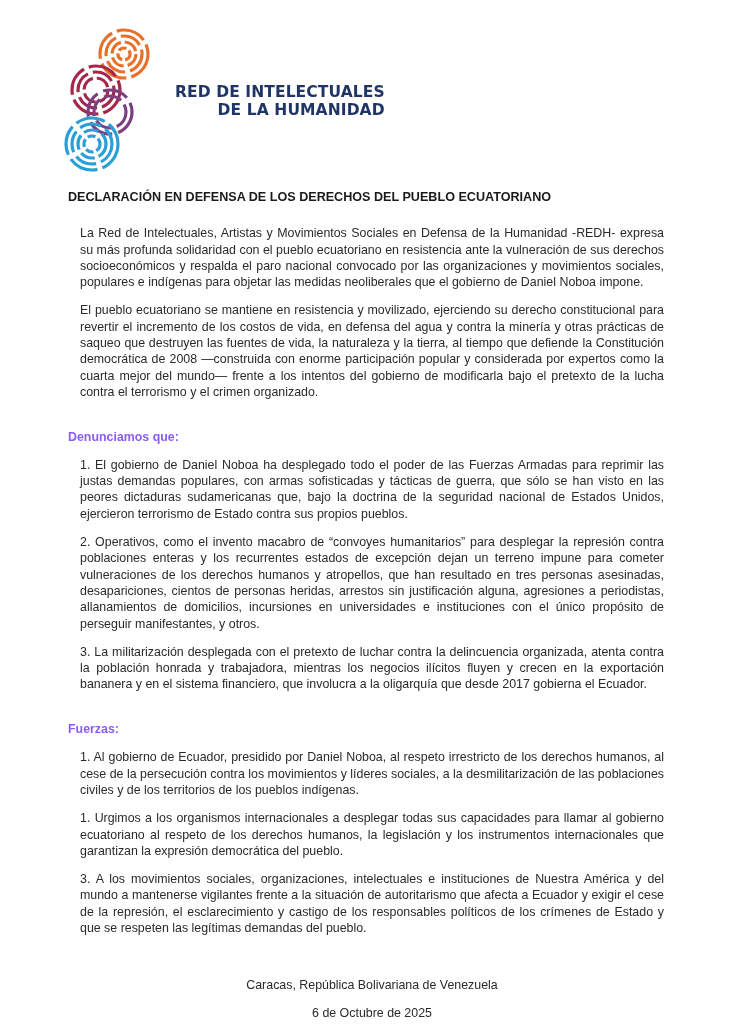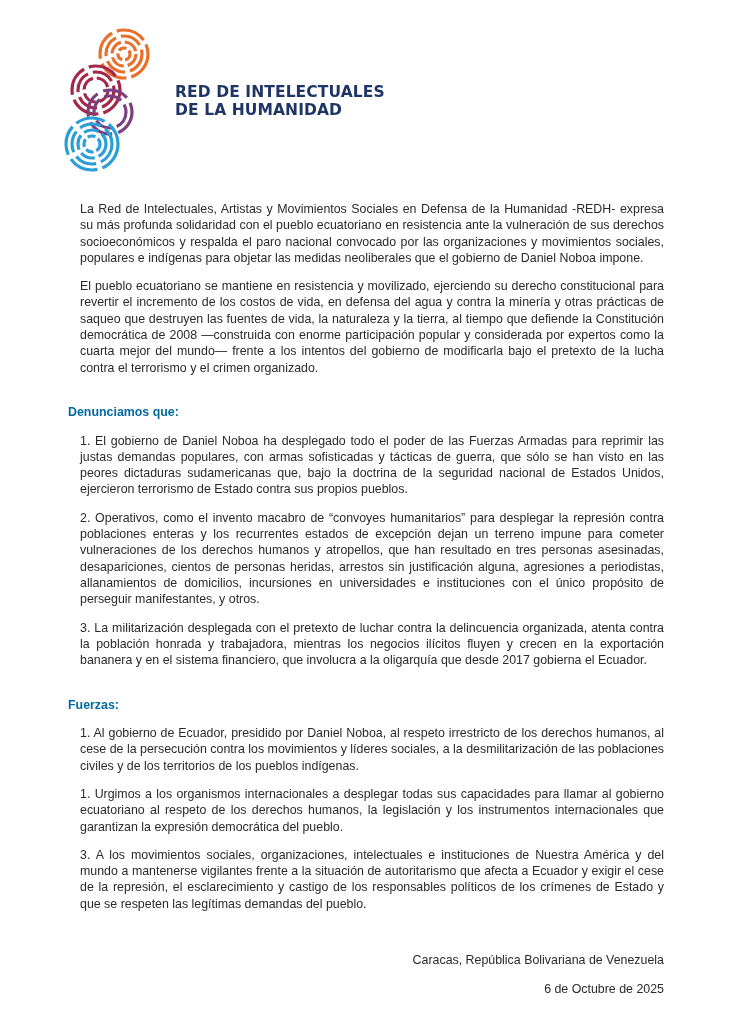--- a/index.html
+++ b/index.html
@@ -2,29 +2,29 @@
 <html><head>
 <meta charset="utf-8">
 <style>
   html, body { margin: 0; padding: 0; background: #ffffff; }
   body { width: 744px; height: 1024px; position: relative; overflow: hidden;
          font-family: "Liberation Sans", "DejaVu Sans", sans-serif; color: #2a2a2a; }
   .logo { position: absolute; left: 62px; top: 26px; width: 260px; height: 150px; }
   .logo svg.mark { position: absolute; left: 0; top: 0; }
   .logo-text { position: absolute; left: 113px; top: 58px; color: #1f3566;
                font-family: "DejaVu Sans", sans-serif; font-weight: bold; font-size: 15.5px;
-               line-height: 17.5px; letter-spacing: 0.1px; white-space: nowrap; }
+               line-height: 17.5px; letter-spacing: 0.1px; white-space: nowrap; text-align: right; }
   .logo-text div { margin: 0; }
   .content { position: absolute; left: 68px; top: 189px; width: 608px;
              font-size: 12.4px; line-height: 16.3px; }
   .title { font-weight: bold; font-size: 12.6px; color: #1a1a1a; margin: 0 0 20px 0; }
   p { margin: 12px; text-align: justify; }
   .gap { height: 16.3px; }
-  .heading { font-weight: bold; color: #0369a1; margin: 0; }
-  .sign p { text-align: right; }
+  .heading { font-weight: bold; color: #8b5cf6; margin: 0; }
+  .sign p { text-align: center; }
 </style>
 </head>
 <body>
 
 <div class="logo">
   <svg class="mark" width="112" height="150" viewBox="0 0 112 150">
     <g fill="none" stroke-width="3.2">
 
       <g stroke="#e8702a">
         <circle cx="62" cy="28" r="24" stroke-dasharray="30 5"></circle>
@@ -51,20 +51,21 @@
       </g>
     </g>
   </svg>
   <div class="logo-text">
     <div>RED DE INTELECTUALES</div>
     <div>DE LA HUMANIDAD</div>
   </div>
 </div>
 
 <div class="content">
+  <div class="title">DECLARACIÓN EN DEFENSA DE LOS DERECHOS DEL PUEBLO ECUATORIANO</div>
 
   <p>La Red de Intelectuales, Artistas y Movimientos Sociales en Defensa de la Humanidad -REDH- expresa su más profunda solidaridad con el pueblo ecuatoriano en resistencia ante la vulneración de sus derechos socioeconómicos y respalda el paro nacional convocado por las organizaciones y movimientos sociales, populares e indígenas para objetar las medidas neoliberales que el gobierno de Daniel Noboa impone.</p>
   <p>El pueblo ecuatoriano se mantiene en resistencia y movilizado, ejerciendo su derecho constitucional para revertir el incremento de los costos de vida, en defensa del agua y contra la minería y otras prácticas de saqueo que destruyen las fuentes de vida, la naturaleza y la tierra, al tiempo que defiende la Constitución democrática de 2008 —construida con enorme participación popular y considerada por expertos como la cuarta mejor del mundo— frente a los intentos del gobierno de modificarla bajo el pretexto de la lucha contra el terrorismo y el crimen organizado.</p>
 
   <div class="gap"></div>
   <div class="heading">Denunciamos que:</div>
   <p>1. El gobierno de Daniel Noboa ha desplegado todo el poder de las Fuerzas Armadas para reprimir las justas demandas populares, con armas sofisticadas y tácticas de guerra, que sólo se han visto en las peores dictaduras sudamericanas que, bajo la doctrina de la seguridad nacional de Estados Unidos, ejercieron terrorismo de Estado contra sus propios pueblos.</p>
   <p>2. Operativos, como el invento macabro de “convoyes humanitarios” para desplegar la represión contra poblaciones enteras y los recurrentes estados de excepción dejan un terreno impune para cometer vulneraciones de los derechos humanos y atropellos, que han resultado en tres personas asesinadas, desapariciones, cientos de personas heridas, arrestos sin justificación alguna, agresiones a periodistas, allanamientos de domicilios, incursiones en universidades e instituciones con el único propósito de perseguir manifestantes, y otros.</p>
   <p>3. La militarización desplegada con el pretexto de luchar contra la delincuencia organizada, atenta contra la población honrada y trabajadora, mientras los negocios ilícitos fluyen y crecen en la exportación bananera y en el sistema financiero, que involucra a la oligarquía que desde 2017 gobierna el Ecuador.</p>
 

